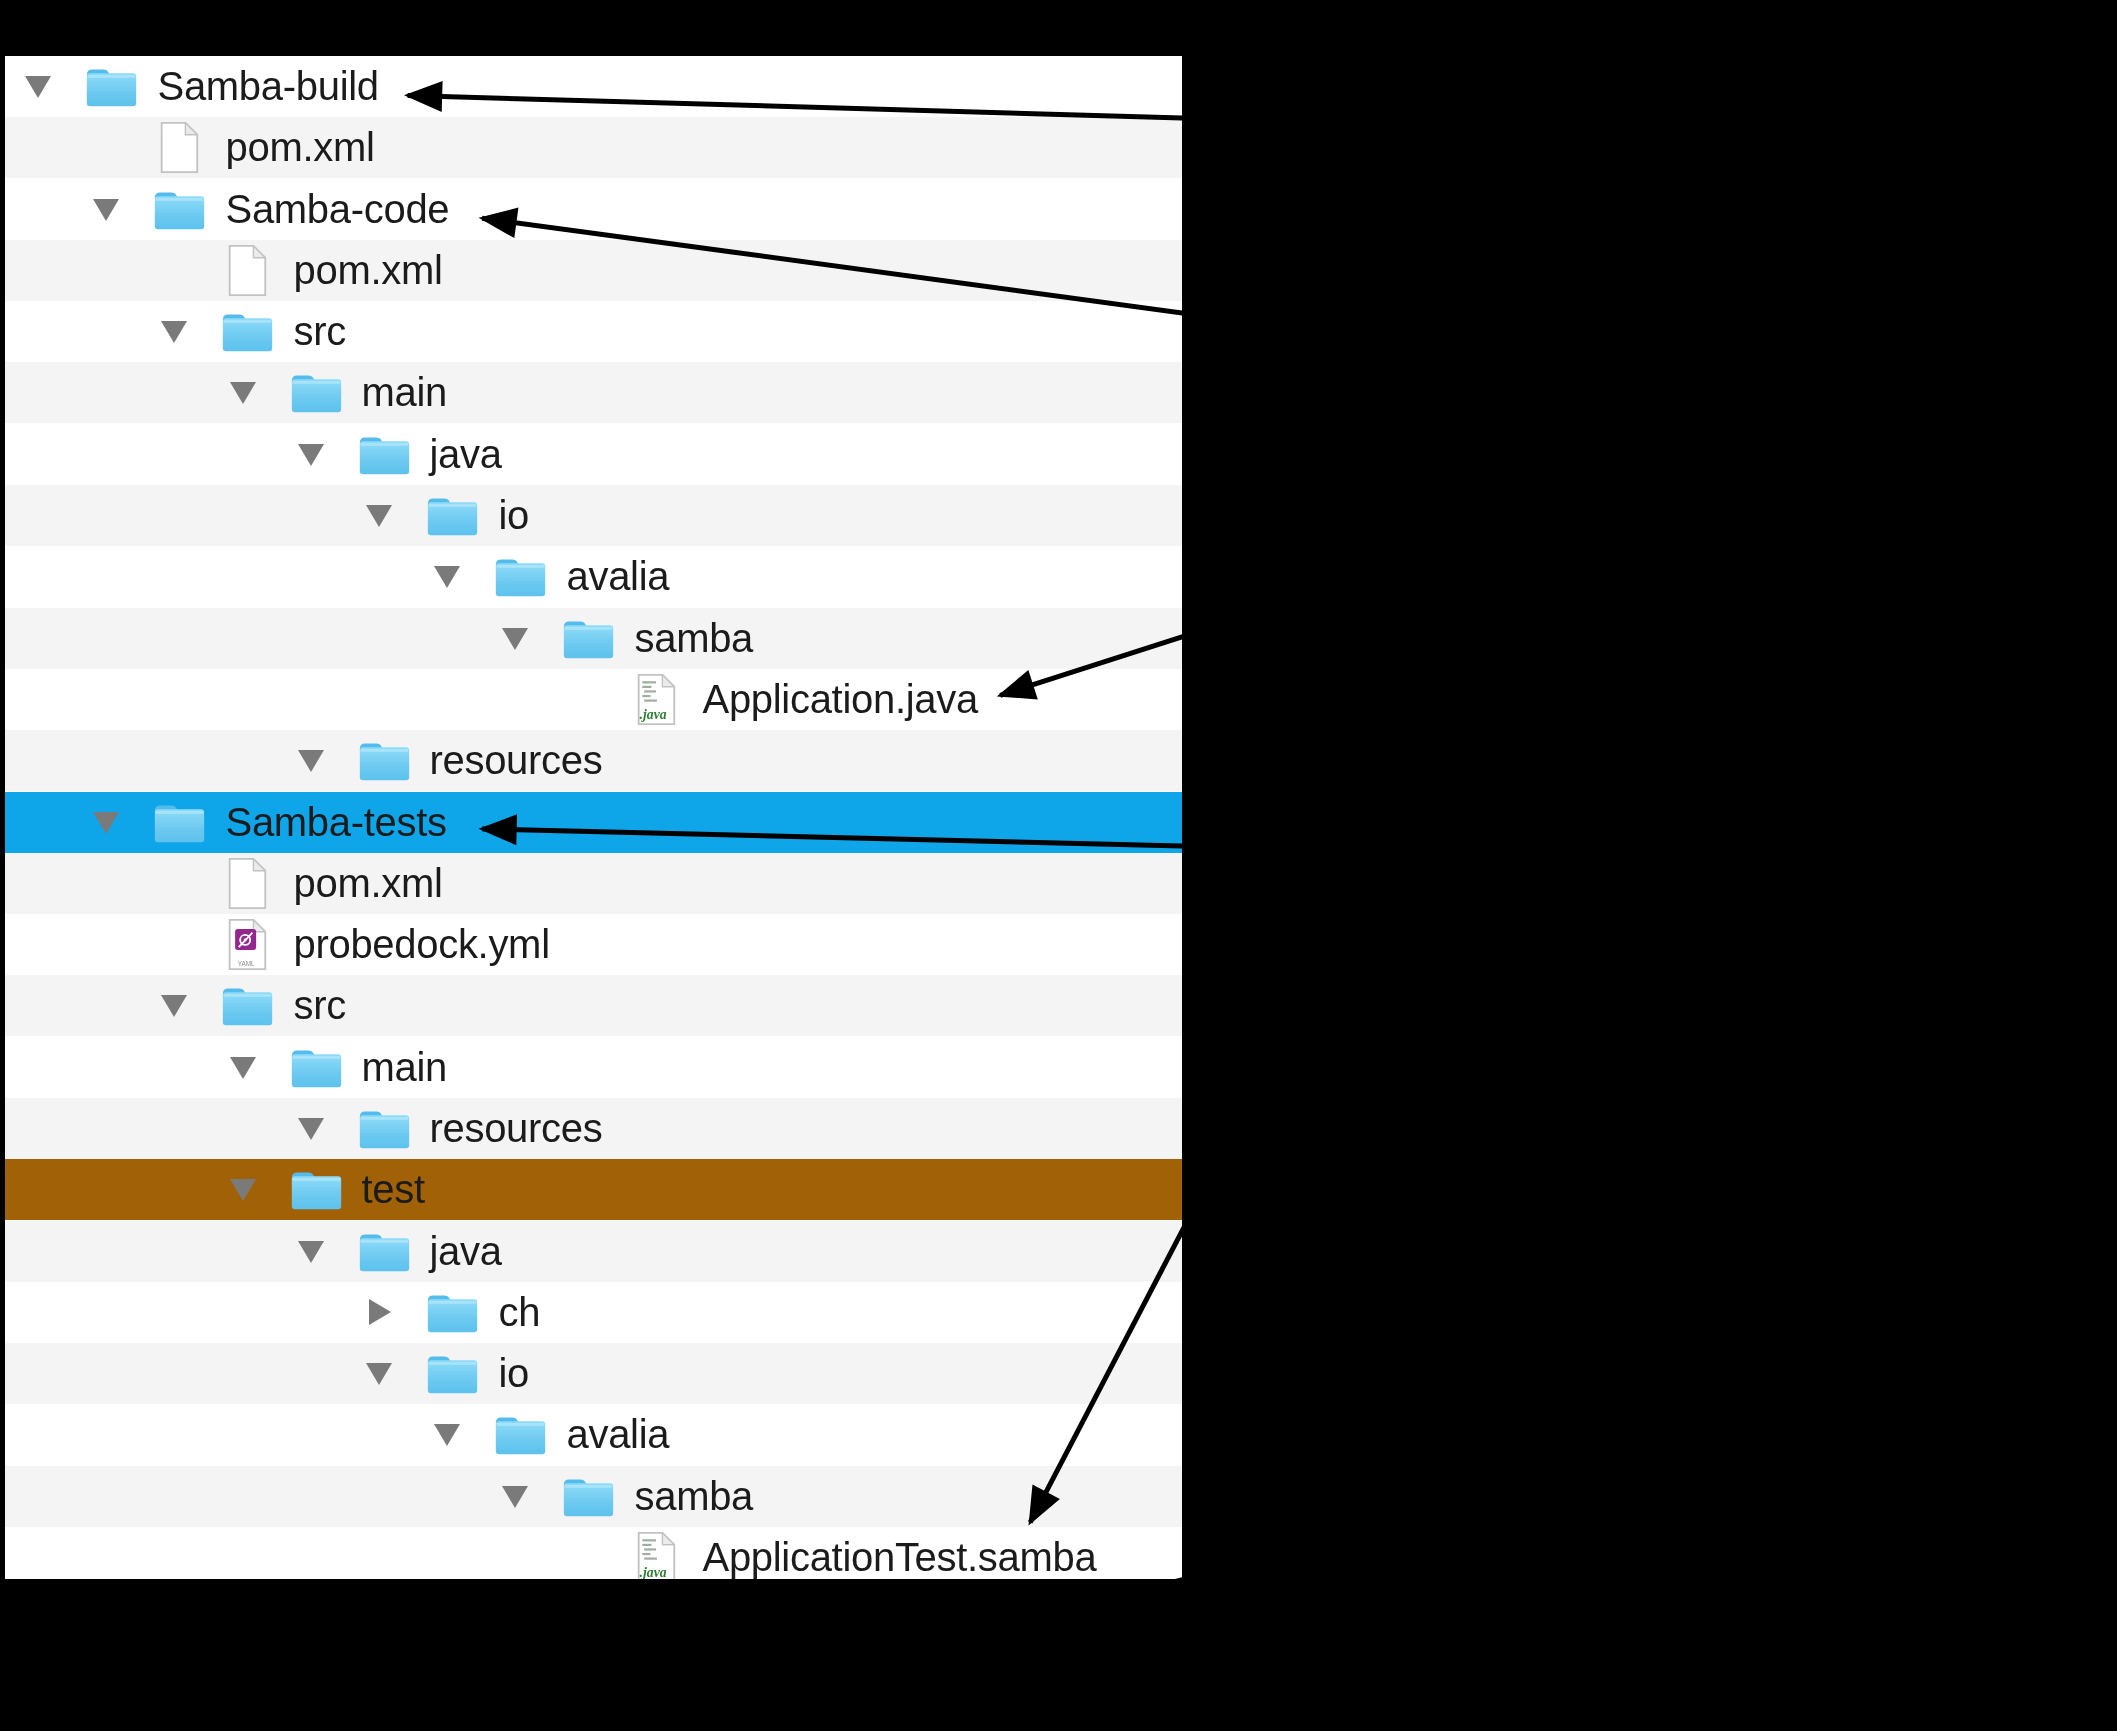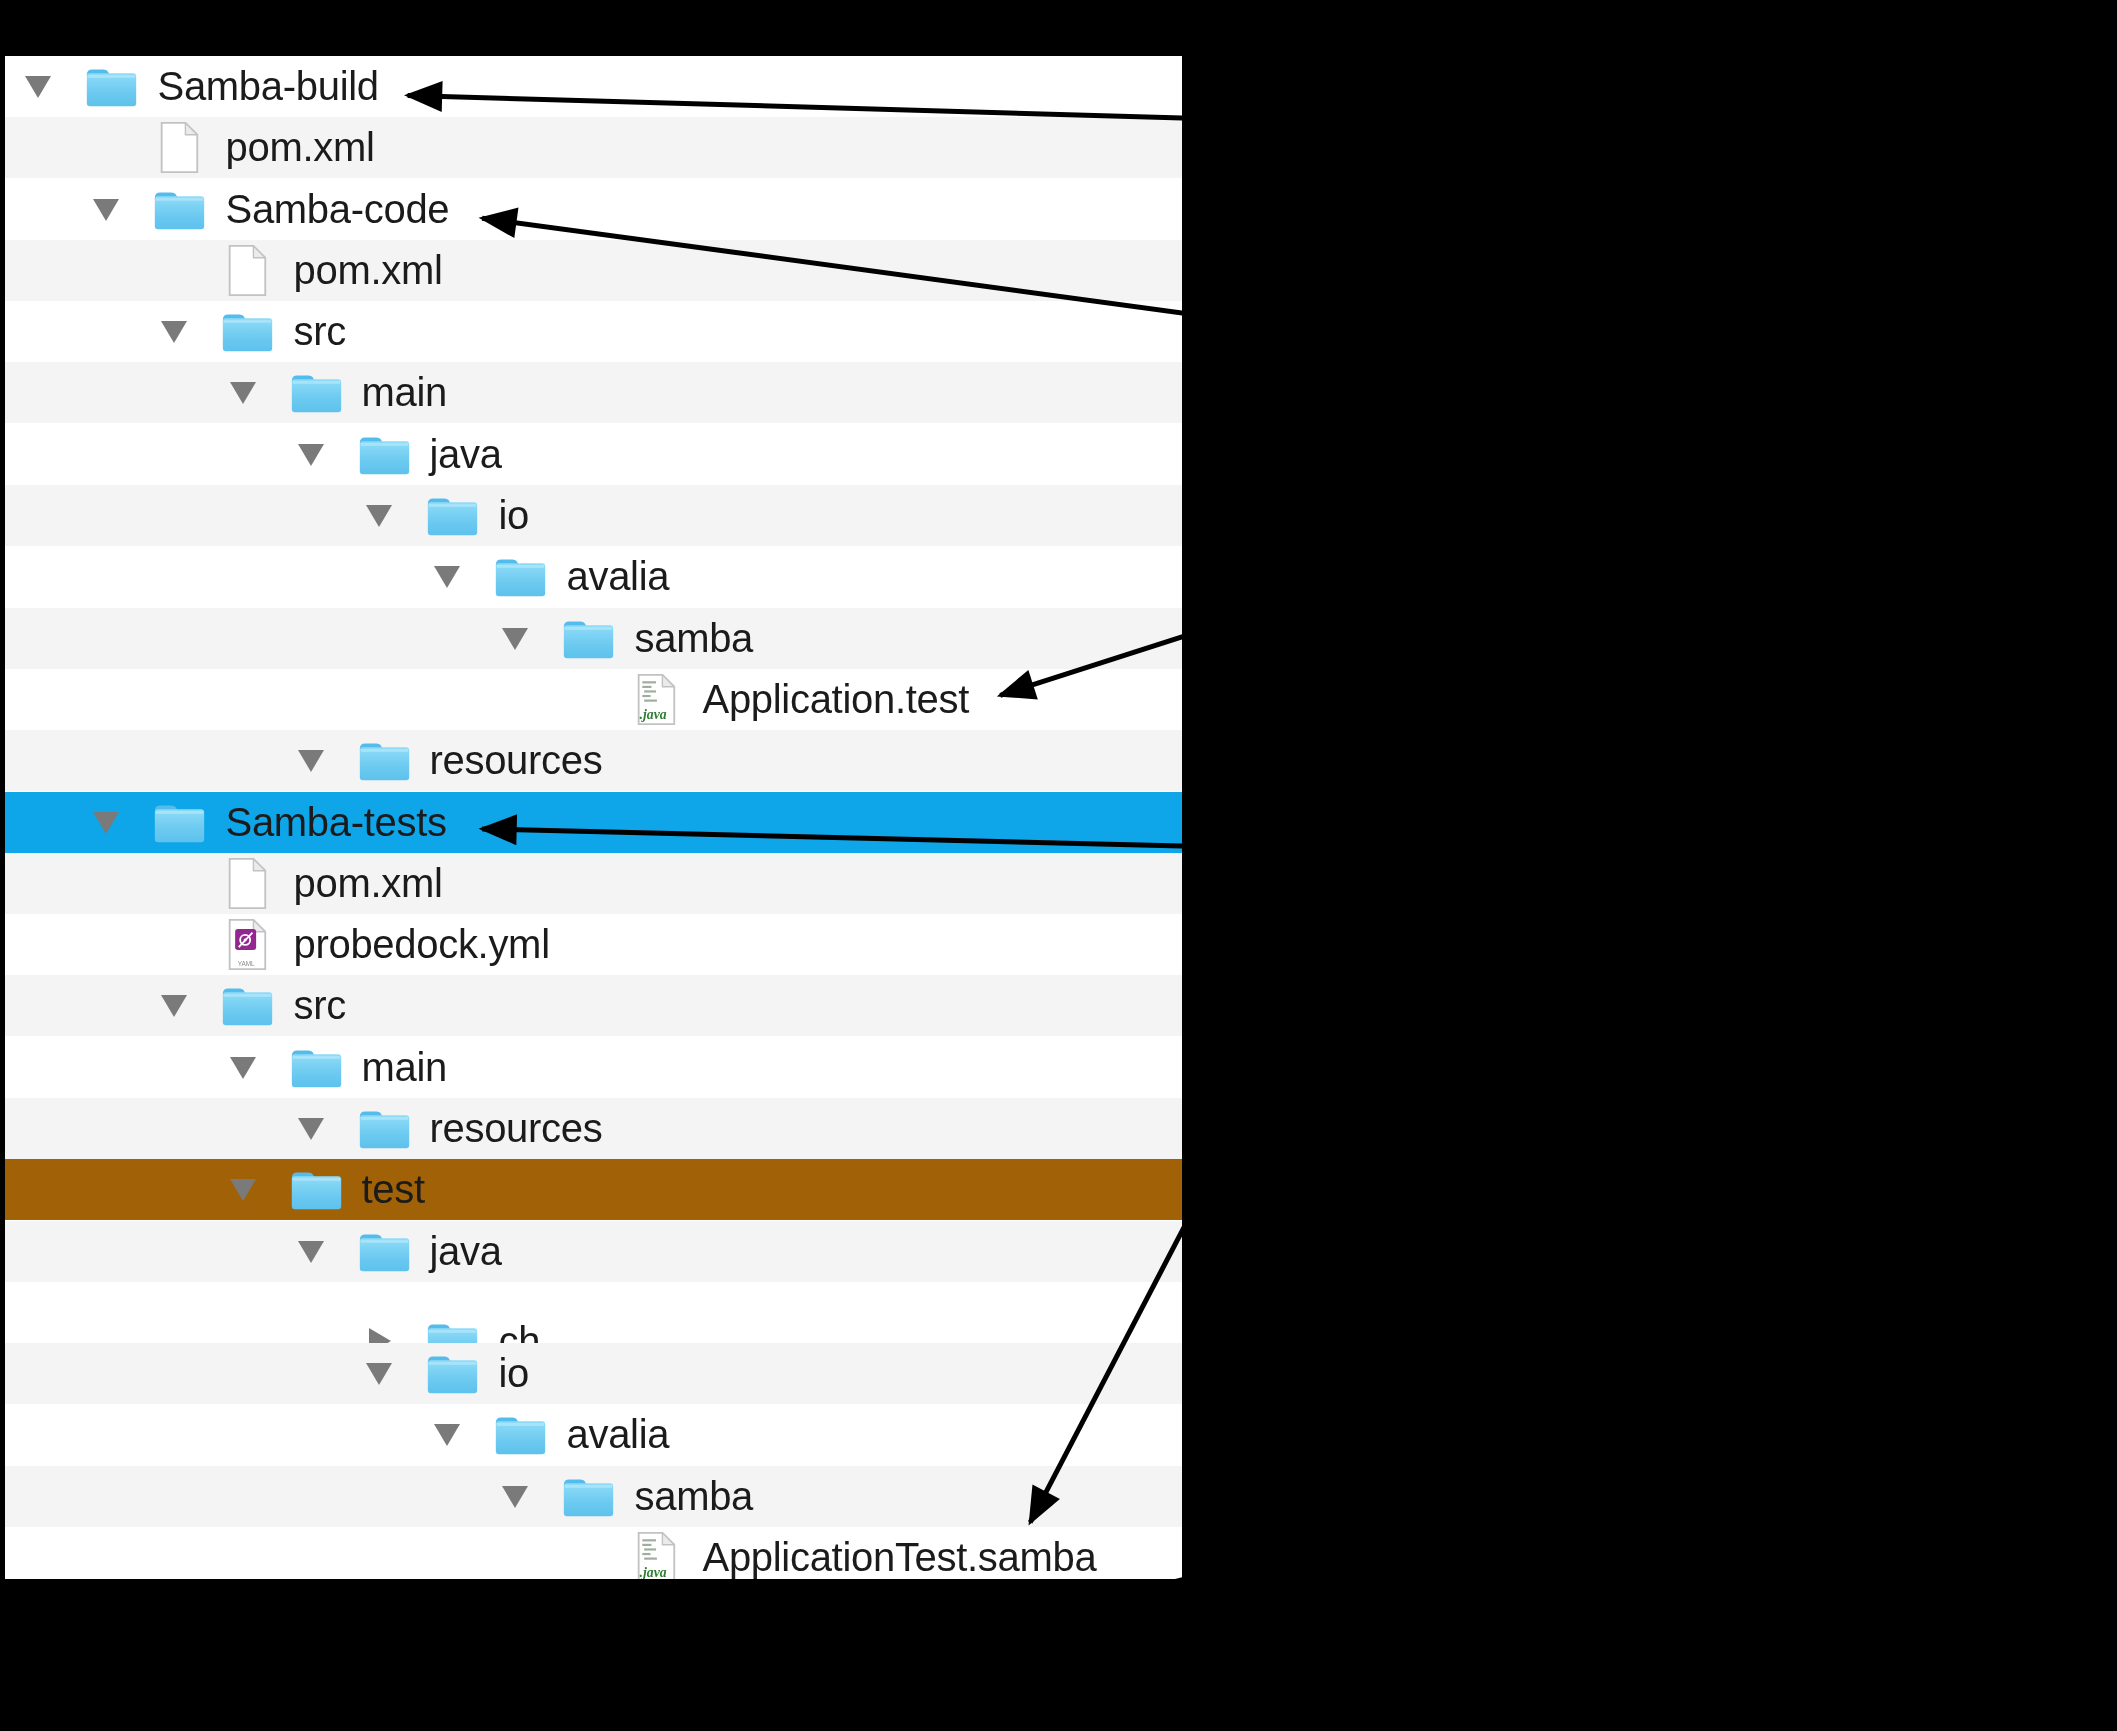--- a/index.html
+++ b/index.html
@@ -174,21 +174,21 @@
               <g fill="#9fae9f">
                 <rect x="8" y="9" width="15" height="2.4"></rect>
                 <rect x="8" y="14" width="10" height="2.4"></rect>
                 <rect x="10" y="19" width="13" height="2.4"></rect>
                 <rect x="8" y="24" width="9" height="2.4"></rect>
                 <rect x="10" y="29" width="14" height="2.4"></rect>
               </g>
               <text x="5" y="50" font-size="15" font-weight="bold" font-style="italic" fill="#2e7d32" font-family="Liberation Serif, serif">.java</text>
             </svg>
           </span>
-          <span class="label" style="left: 698px; font-size: 40px; line-height: 61px;">Application.test</span>
+          <span class="label" style="left: 698px; font-size: 40px; line-height: 61px;">Application.java</span>
         </div>
         <div class="row" style="top: 674px; height: 61px; background: rgb(244, 244, 244);">
           <span class="tri tri-down" style="left: 293px; top: 20px;"></span>
           <span class="icon" style="left: 353px;">
             <svg width="53" height="43" viewBox="0 0 58 47">
               <path d="M2 11 Q2 5 8 5 H20 Q24 5 25.5 8 L28 12 H2 Z" fill="#54bced"></path>
               <rect x="2" y="9" width="54" height="36" rx="3.5" fill="url(#foldg)"></rect>
               <rect x="3" y="11" width="52" height="3" fill="#ffffff" opacity="0.28"></rect>
             </svg>
           </span>
@@ -276,21 +276,21 @@
           <span class="tri tri-down" style="left: 293px; top: 20px;"></span>
           <span class="icon" style="left: 353px;">
             <svg width="53" height="43" viewBox="0 0 58 47">
               <path d="M2 11 Q2 5 8 5 H20 Q24 5 25.5 8 L28 12 H2 Z" fill="#54bced"></path>
               <rect x="2" y="9" width="54" height="36" rx="3.5" fill="url(#foldg)"></rect>
               <rect x="3" y="11" width="52" height="3" fill="#ffffff" opacity="0.28"></rect>
             </svg>
           </span>
           <span class="label" style="left: 425px; font-size: 40px; line-height: 61px;">java</span>
         </div>
-        <div class="row" style="top: 1226px; height: 61px; background: rgb(255, 255, 255); margin-top: 29px;">
+        <div class="row" style="top: 1226px; height: 61px; background: rgb(255, 255, 255);">
           <span class="tri tri-right" style="left: 364px; top: 17px;"></span>
           <span class="icon" style="left: 421px;">
             <svg width="53" height="43" viewBox="0 0 58 47">
               <path d="M2 11 Q2 5 8 5 H20 Q24 5 25.5 8 L28 12 H2 Z" fill="#54bced"></path>
               <rect x="2" y="9" width="54" height="36" rx="3.5" fill="url(#foldg)"></rect>
               <rect x="3" y="11" width="52" height="3" fill="#ffffff" opacity="0.28"></rect>
             </svg>
           </span>
           <span class="label" style="left: 494px; font-size: 40px; line-height: 61px;">ch</span>
         </div>

